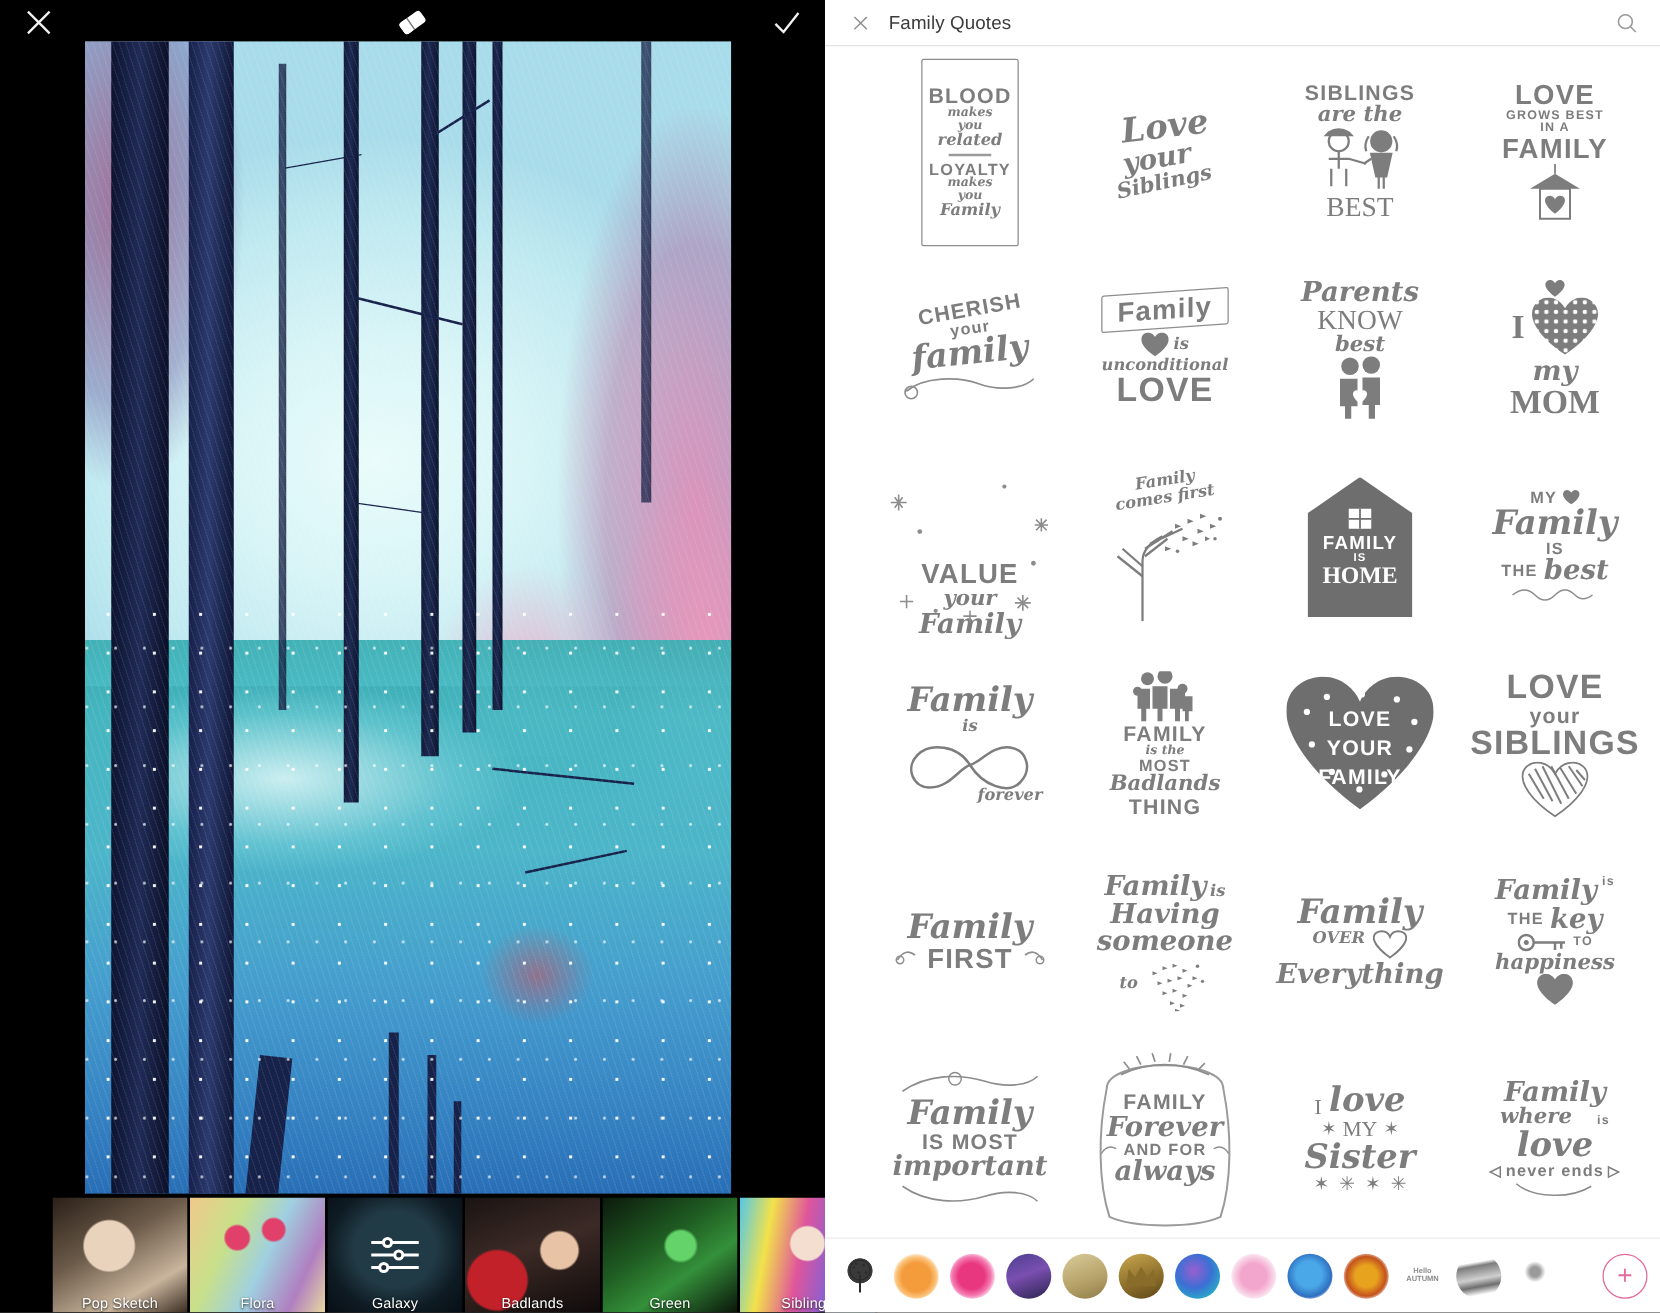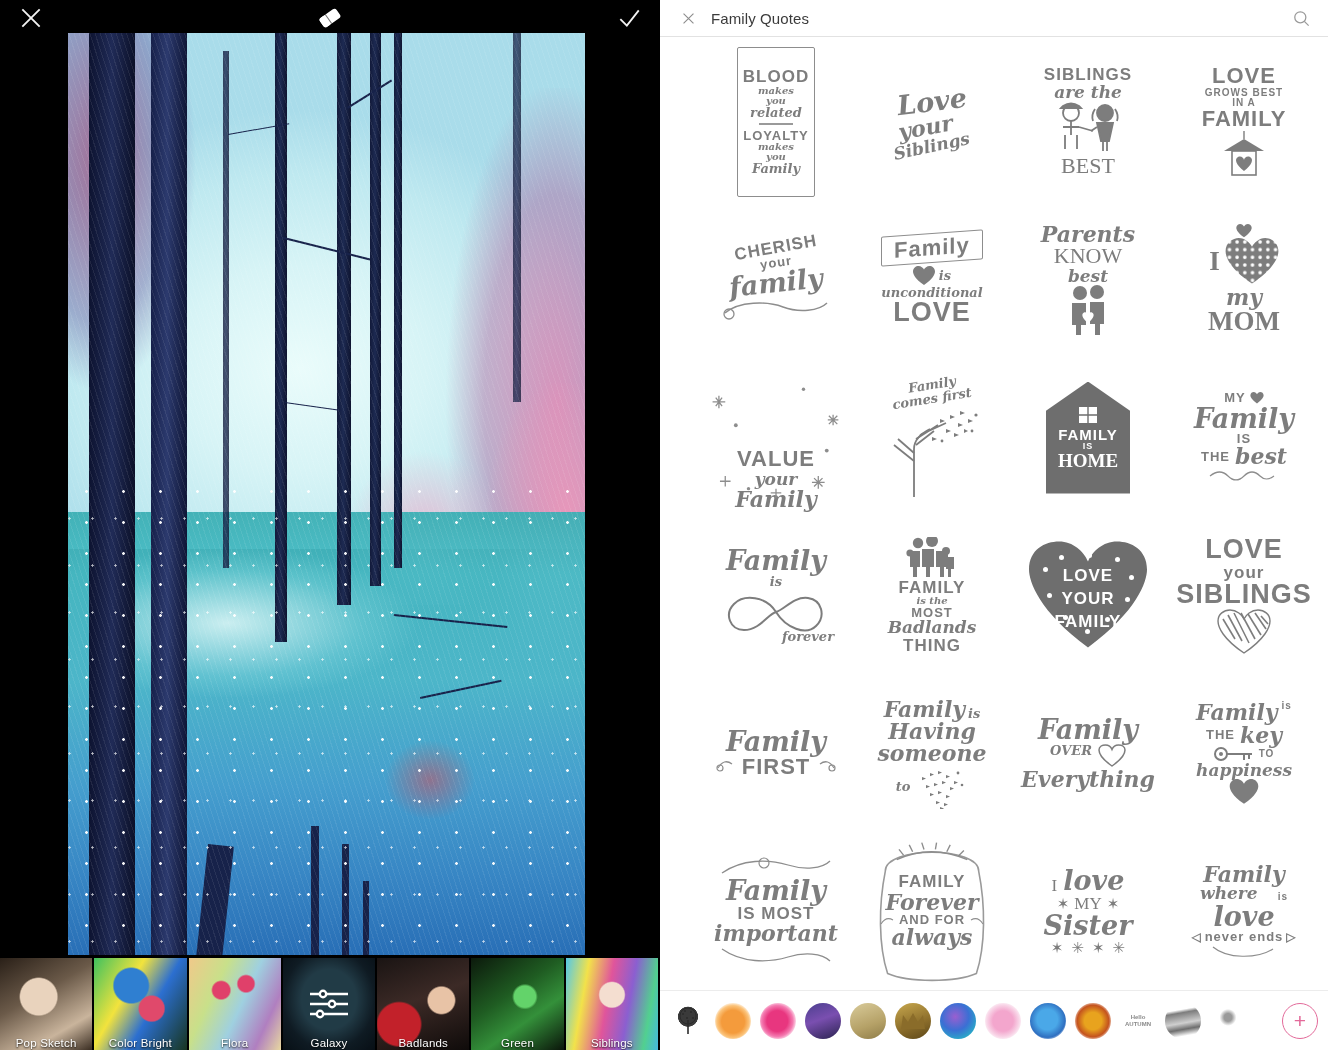--- a/index.html
+++ b/index.html
@@ -38,21 +38,21 @@
     background:repeating-linear-gradient(72deg, rgba(255,255,255,.075) 0 1px, rgba(0,0,0,0) 1px 5px);}
   .snowdots{position:absolute;left:0;top:48%;width:100%;height:52%;
     background-image:
       radial-gradient(circle, rgba(255,255,255,.95) 1.1px, rgba(0,0,0,0) 1.6px),
       radial-gradient(circle, rgba(255,255,255,.7) .9px, rgba(0,0,0,0) 1.4px);
     background-size:37px 31px, 23px 47px;
     background-position:0 0, 13px 19px;}
   .trunk{position:absolute;background:linear-gradient(90deg,#121a3a,#1d2a52 45%,#0e1430);}
   .limb{position:absolute;background:#17224a;transform-origin:0 0;}
 
-  .filmstrip{position:absolute;left:0;bottom:0;width:660px;height:92px;display:flex;background:#000;}
+  .filmstrip{position:absolute;left:0;bottom:0;width:660px;height:92px;display:flex;background:#000;padding-left:42px;}
   .fcell{position:relative;flex:1 1 0;height:92px;overflow:hidden;border-right:2px solid #000;}
   .fcell .thumb{position:absolute;inset:0;}
   .fcell .flabel{position:absolute;left:0;right:0;bottom:1px;text-align:center;color:#fff;font-size:11.5px;
     text-shadow:0 1px 2px rgba(0,0,0,.95);letter-spacing:.2px;}
   .sel-overlay{position:absolute;inset:0;display:flex;align-items:center;justify-content:center;background:rgba(0,0,0,.25);}
   .sliders{width:46px;height:40px;}
 
   .t-pop{background:
       radial-gradient(circle at 42% 42%, #e9d3bd 0 24%, rgba(0,0,0,0) 26%),
       linear-gradient(150deg,#2a2018,#6b5a49 40%,#c9b49c 75%,#3a2d22);}
@@ -185,24 +185,20 @@
         <div class="limb" style="left:57%;top:92%;width:1.2%;height:9%;"></div>
         <div class="hatch"></div>
         <div class="snowdots"></div>
       </div>
     </div>
 
     <div class="filmstrip">
       <div class="fcell">
         <div class="thumb t-pop"></div>
         <div class="flabel">Pop Sketch</div>
-      </div>
-      <div class="fcell">
-        <div class="thumb t-color"></div>
-        <div class="flabel">Color Bright</div>
       </div>
       <div class="fcell">
         <div class="thumb t-flora"></div>
         <div class="flabel">Flora</div>
       </div>
       <div class="fcell">
         <div class="thumb t-galaxy"></div>
         <div class="sel-overlay">
           <svg class="sliders" viewBox="0 0 46 40">
             <g stroke="#fff" stroke-width="2.4" fill="none">
@@ -637,21 +633,21 @@
         <div class="sticker" style="position:relative;">
           <svg style="position:absolute;inset:0;" width="100%" height="100%" viewBox="0 0 130 130">
             <path d="M24 30 C24 8, 106 8, 106 30 C112 60, 112 96, 104 120 C86 128, 44 128, 26 120 C18 96, 18 60, 24 30 Z" fill="none" stroke="#9a9a9a" stroke-width="1.4"></path>
             <g stroke="#8d8d8d" stroke-width="1.2" fill="none">
               <path d="M34 20 q30 -14 62 0"></path>
               <path d="M40 16 l-4 -5 M48 13 l-3 -6 M58 11 l-2 -6 M68 11 l1 -6 M78 13 l3 -6 M88 17 l5 -5"></path>
             </g>
           </svg>
           <div class="s-cond md" style="position:relative;">FAMILY</div>
           <div class="s-script lg" style="position:relative;">Forever</div>
-          <div style="display:flex;align-items:flex-end;gap:4px;position:relative;">
+          <div style="display:flex;align-items:flex-start;gap:4px;position:relative;">
             <svg width="16" height="12" viewBox="0 0 16 12">
                 <path d="M2 10 q5 -8 12 -4" stroke="#8d8d8d" stroke-width="1.1" fill="none"></path>
               </svg>
             <span class="s-cond sm">AND FOR</span>
             <svg width="16" height="12" viewBox="0 0 16 12">
                 <path d="M14 10 q-5 -8 -12 -4" stroke="#8d8d8d" stroke-width="1.1" fill="none"></path>
               </svg>
           </div>
           <div class="s-script lg" style="position:relative;">always</div>
         </div>

